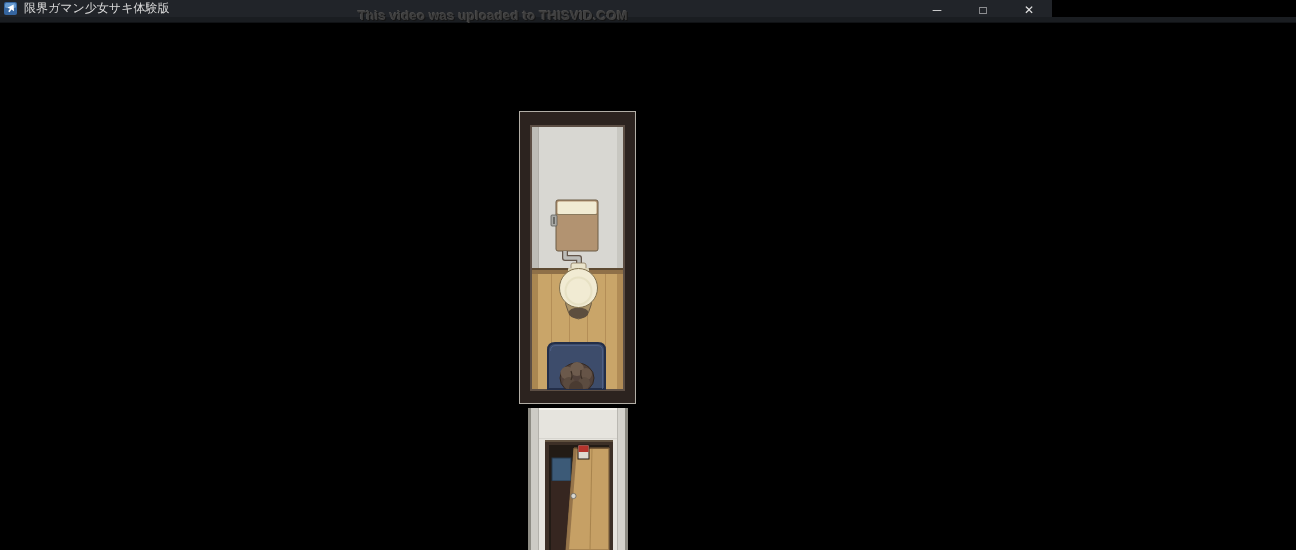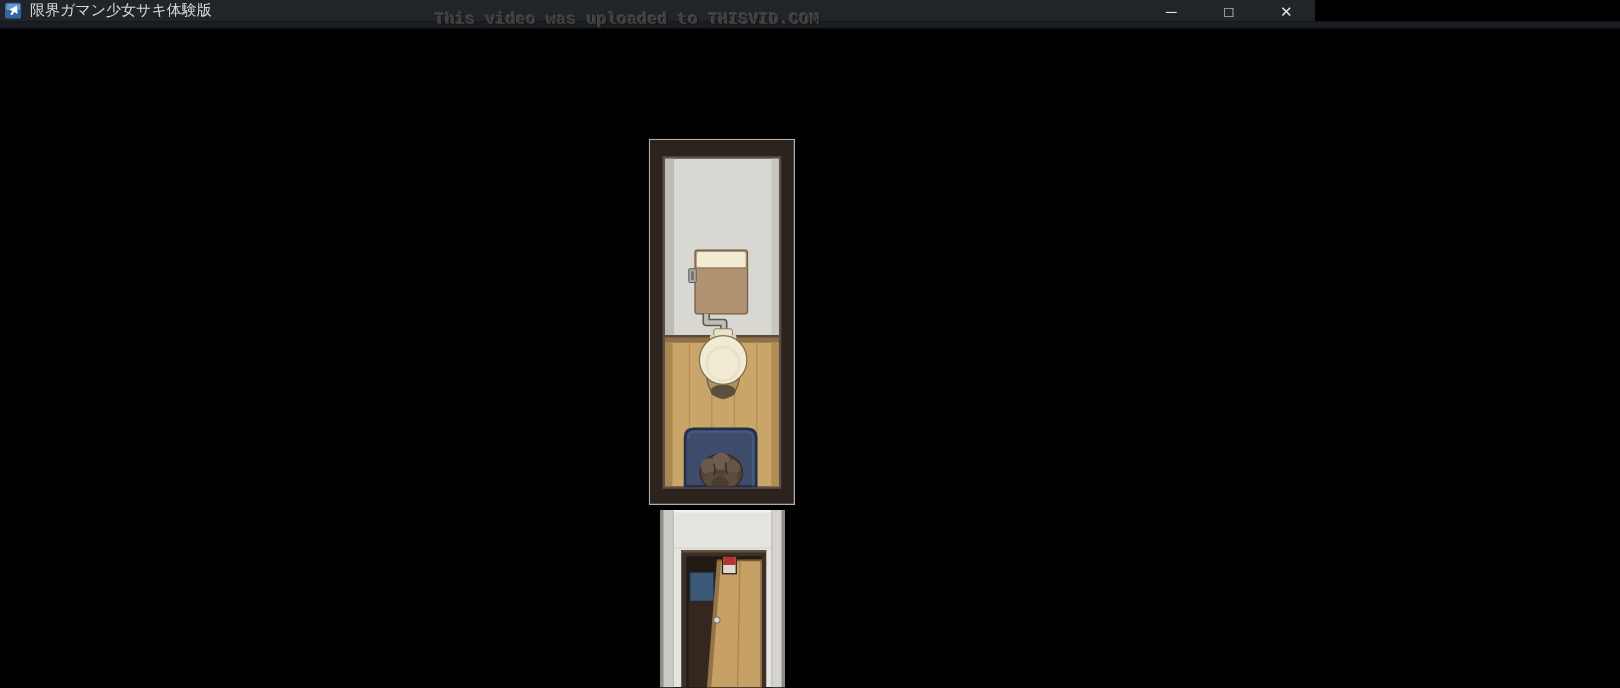--- a/index.html
+++ b/index.html
@@ -39,21 +39,20 @@
     width:46px;height:17px;display:flex;align-items:center;justify-content:center;
     color:var(--control-icon);font-size:12px;line-height:1;cursor:default;
     background:transparent;border:none;
   }
   .win-btn .glyph{transform:translateY(0.5px);}
   .watermark{
     position:absolute;left:348px;top:8px;width:290px;text-align:center;
     color:var(--watermark-text);font-size:13px;font-weight:bold;letter-spacing:.3px;
     text-shadow:1px 1px 0 #161616, -1px -1px 0 #4a4a4a;
     white-space:nowrap;
-    font-family:Liberation Mono, monospace;
   }
   .game-scene{position:absolute;left:0;top:23px;width:1296px;height:527px;background:var(--background);}
   .upper-room{position:absolute;left:519px;top:88px;width:117px;height:293px;}
   .lower-room{position:absolute;left:528px;top:385px;width:100px;height:142px;}
   svg{display:block;}
 </style>
 </head>
 <body>
 
 <div class="titlebar">

